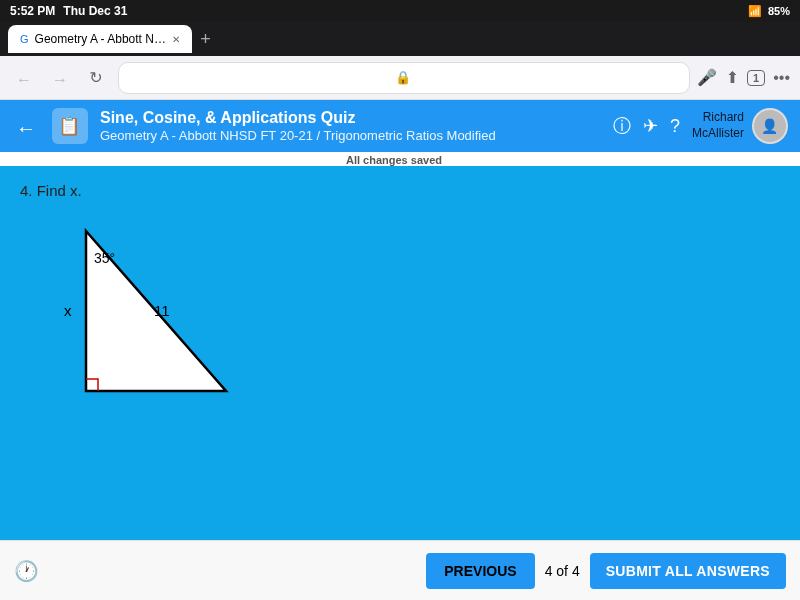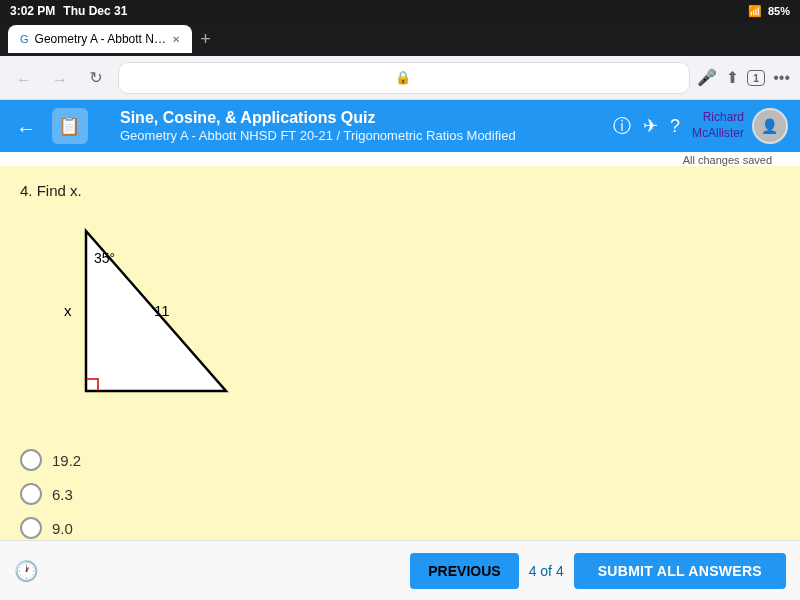--- a/index.html
+++ b/index.html
@@ -90,47 +90,48 @@
       width: 28px;
       text-align: center;
     }
     .quiz-icon {
       width: 36px; height: 36px;
       background: rgba(255,255,255,0.3);
       border-radius: 6px;
       display: flex; align-items: center; justify-content: center;
       font-size: 18px;
     }
-    .quiz-title-block { flex: 1; margin-left: 20px; }
+    .quiz-title-block { flex: 1; }
     .quiz-title { font-size: 16px; font-weight: 600; }
     .quiz-subtitle { font-size: 13px; opacity: 0.9; margin-top: 1px; }
     .header-icons { display: flex; gap: 12px; align-items: center; }
     .header-icon { color: #fff; font-size: 18px; cursor: pointer; }
     .user-block { display: flex; align-items: center; gap: 8px; }
-    .user-name { font-size: 12px; color: #4c1d95; text-align: right; line-height: 1.3; }
+    .user-name { font-size: 12px; color: #0f172a; text-align: right; line-height: 1.3; }
     .avatar {
       width: 36px; height: 36px;
       border-radius: 50%;
       background: #bbb;
       border: 2px solid rgba(255,255,255,0.5);
       overflow: hidden;
       display: flex; align-items: center; justify-content: center;
       font-size: 14px; color: #555;
     }
     .saved-text {
-      text-align: right;
+      text-align: center;
       font-size: 11px;
       color: #555;
-      padding: 2px 28px 0 0;
+      padding: 2px 12px 0 0;
+      font-weight: bold;
     }
 
     
     .main-content {
       padding: 16px 20px;
-      background: #fef9c3;
+      background: #0ea5e9;
       height: calc(600px - 22px - 34px - 44px - 52px - 14px - 60px);
       overflow-y: auto;
     }
     .question-label {
       font-size: 15px;
       color: #222;
       margin-bottom: 12px;
       font-weight: 500;
     }
 
@@ -178,41 +179,41 @@
       color: #000000;
       border: none;
       border-radius: 4px;
       padding: 10px 18px;
       font-size: 14px;
       font-weight: 600;
       cursor: pointer;
     }
     .page-indicator {
       font-size: 14px;
-      color: #0369a1;
+      color: #000000;
       font-weight: 500;
     }
     .btn-submit {
       background: #2196F3;
       color: #fff;
       border: none;
       border-radius: 4px;
-      padding: 10px 24px;
+      padding: 10px 16px;
       font-size: 14px;
       font-weight: 700;
       cursor: pointer;
       letter-spacing: 0.3px;
     }
   </style>
 </head>
 <body>
 
 <div class="status-bar">
   <div class="status-bar-left">
-    <span>3:02 PM</span>
+    <span>5:52 PM</span>
     <span>Thu Dec 31</span>
   </div>
   <div class="status-bar-right">
     <span>📶</span>
     <span>85%</span>
   </div>
 </div>
 
 <div class="tab-bar">
   <div class="tab-active">
@@ -272,34 +273,20 @@
       <polyline points="50,168 62,168 62,180" fill="none" stroke="#cc0000" stroke-width="1.5"></polyline>
 
       <text x="58" y="52" font-size="14" font-family="Arial" fill="#000">35°</text>
 
       <text x="28" y="105" font-size="15" font-family="Arial" fill="#000">x</text>
 
       <text x="118" y="105" font-size="15" font-family="Arial" fill="#000">11</text>
     </svg>
   </div>
 
-  <div class="answer-choices">
-    <div class="answer-option">
-      <div class="radio-circle"></div>
-      <span>19.2</span>
-    </div>
-    <div class="answer-option">
-      <div class="radio-circle"></div>
-      <span>6.3</span>
-    </div>
-    <div class="answer-option">
-      <div class="radio-circle"></div>
-      <span>9.0</span>
-    </div>
-  </div>
 </div>
 
 <div class="bottom-bar">
   <span class="clock-icon">🕐</span>
   <button class="btn-previous">PREVIOUS</button>
   <span class="page-indicator">4 of 4</span>
   <button class="btn-submit">SUBMIT ALL ANSWERS</button>
 </div>
 
 </body></html>

